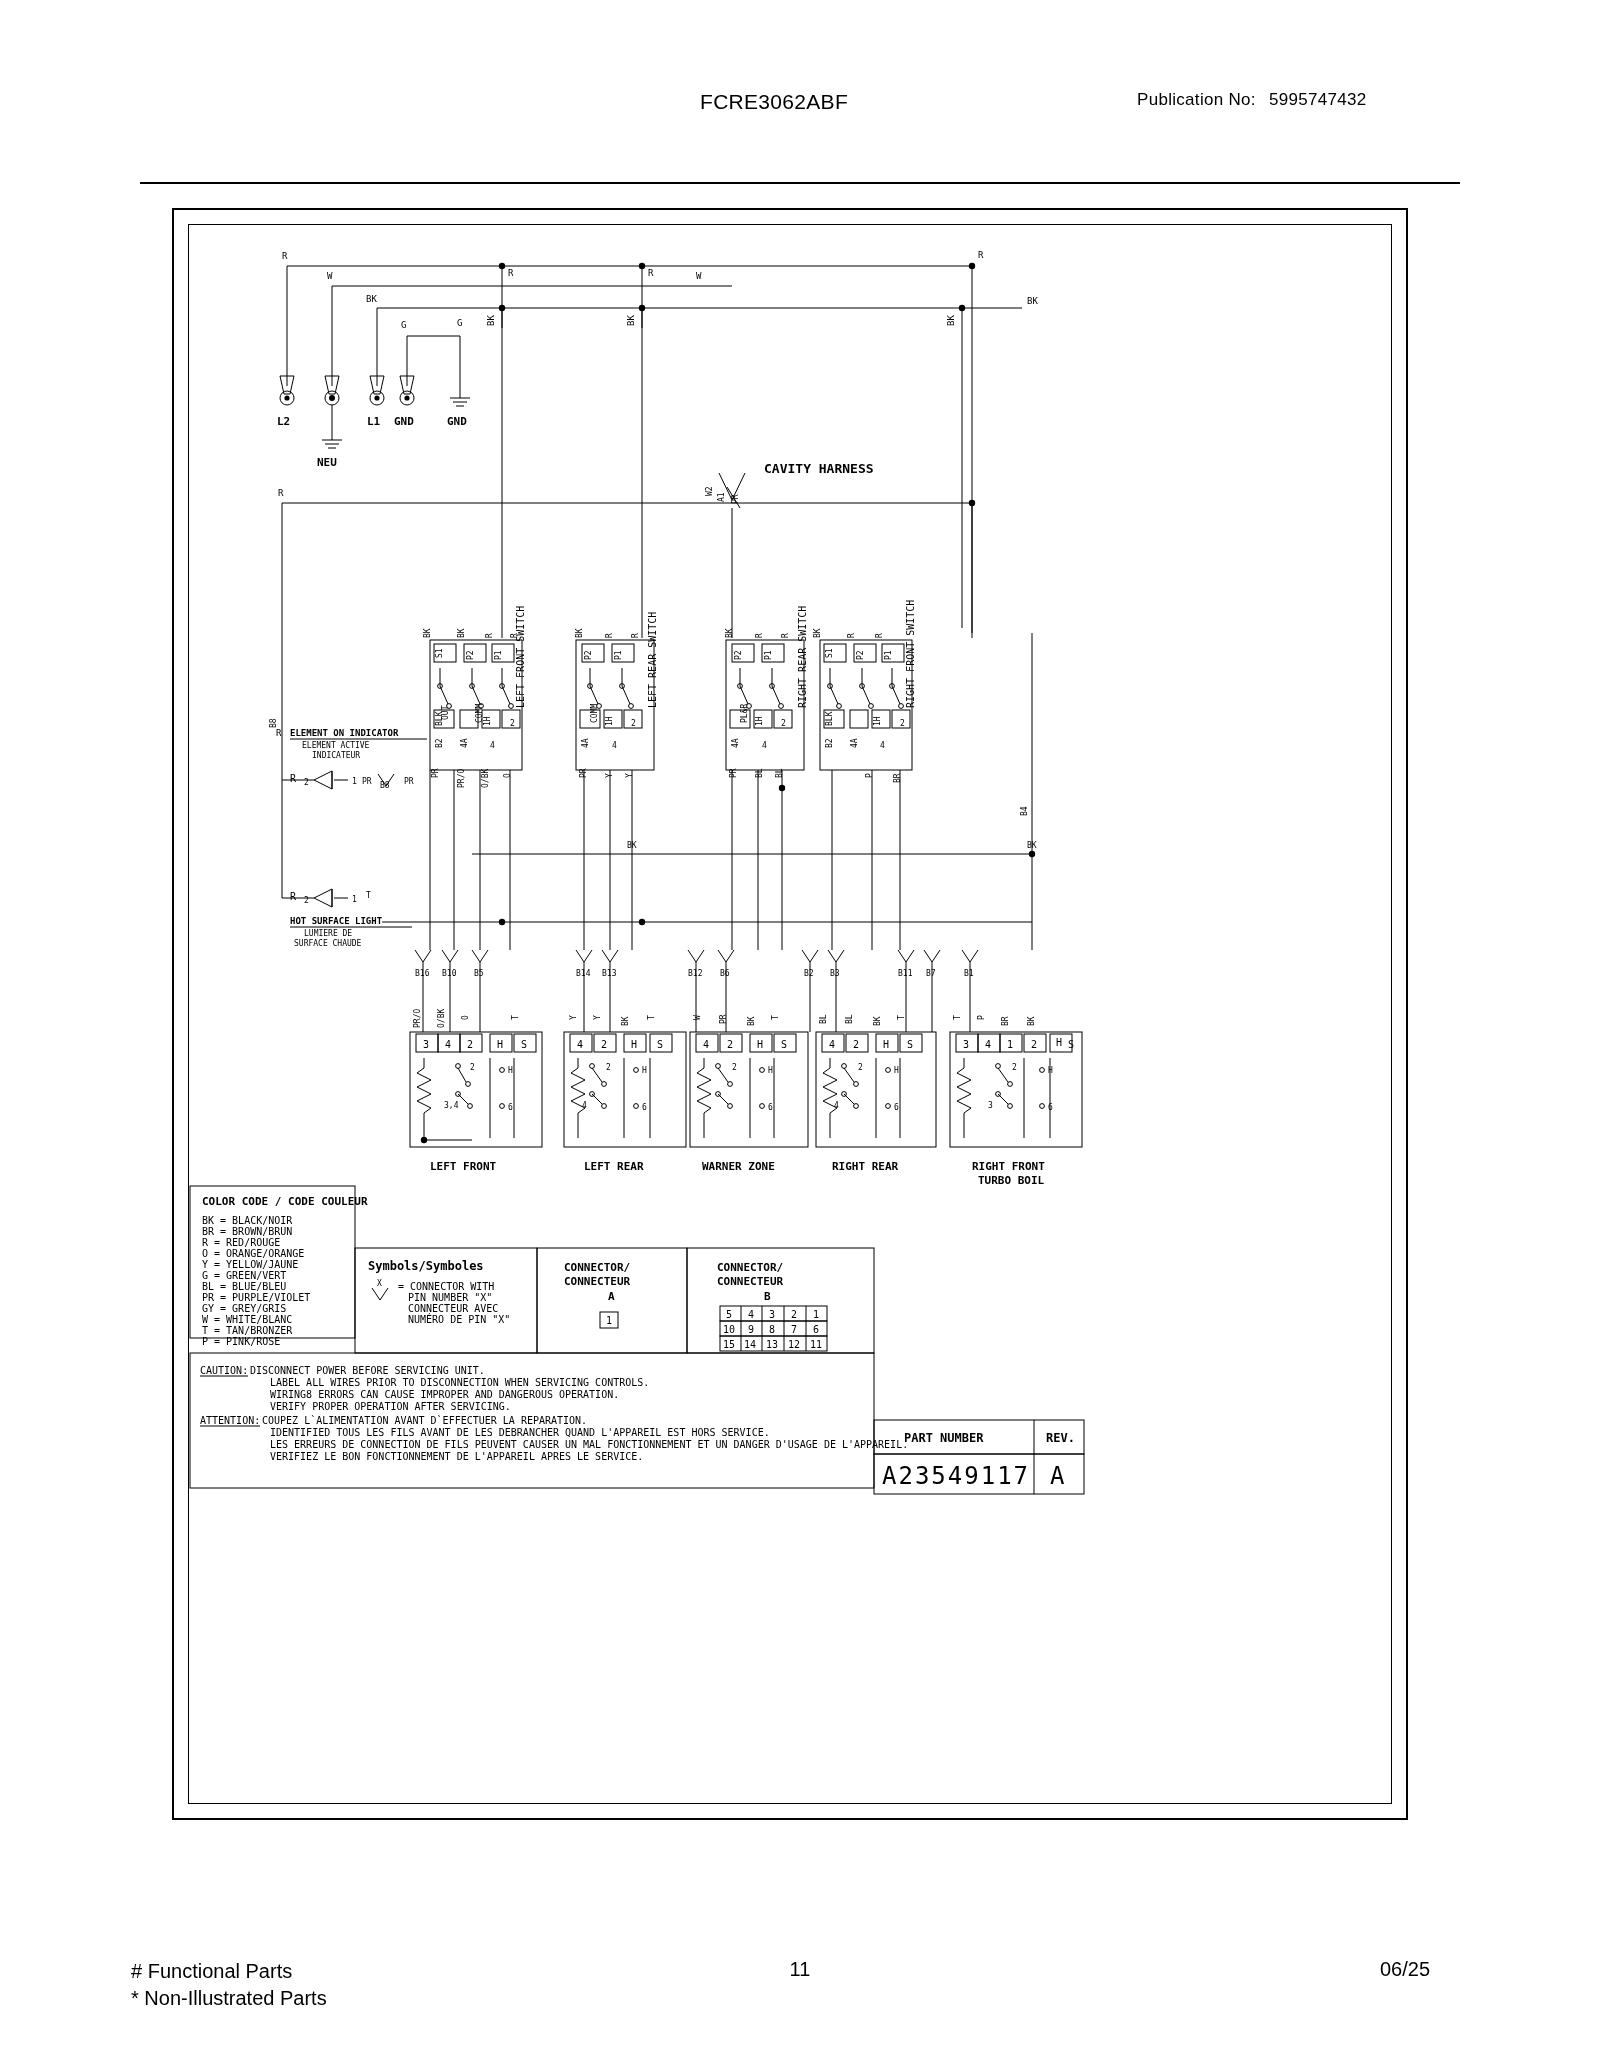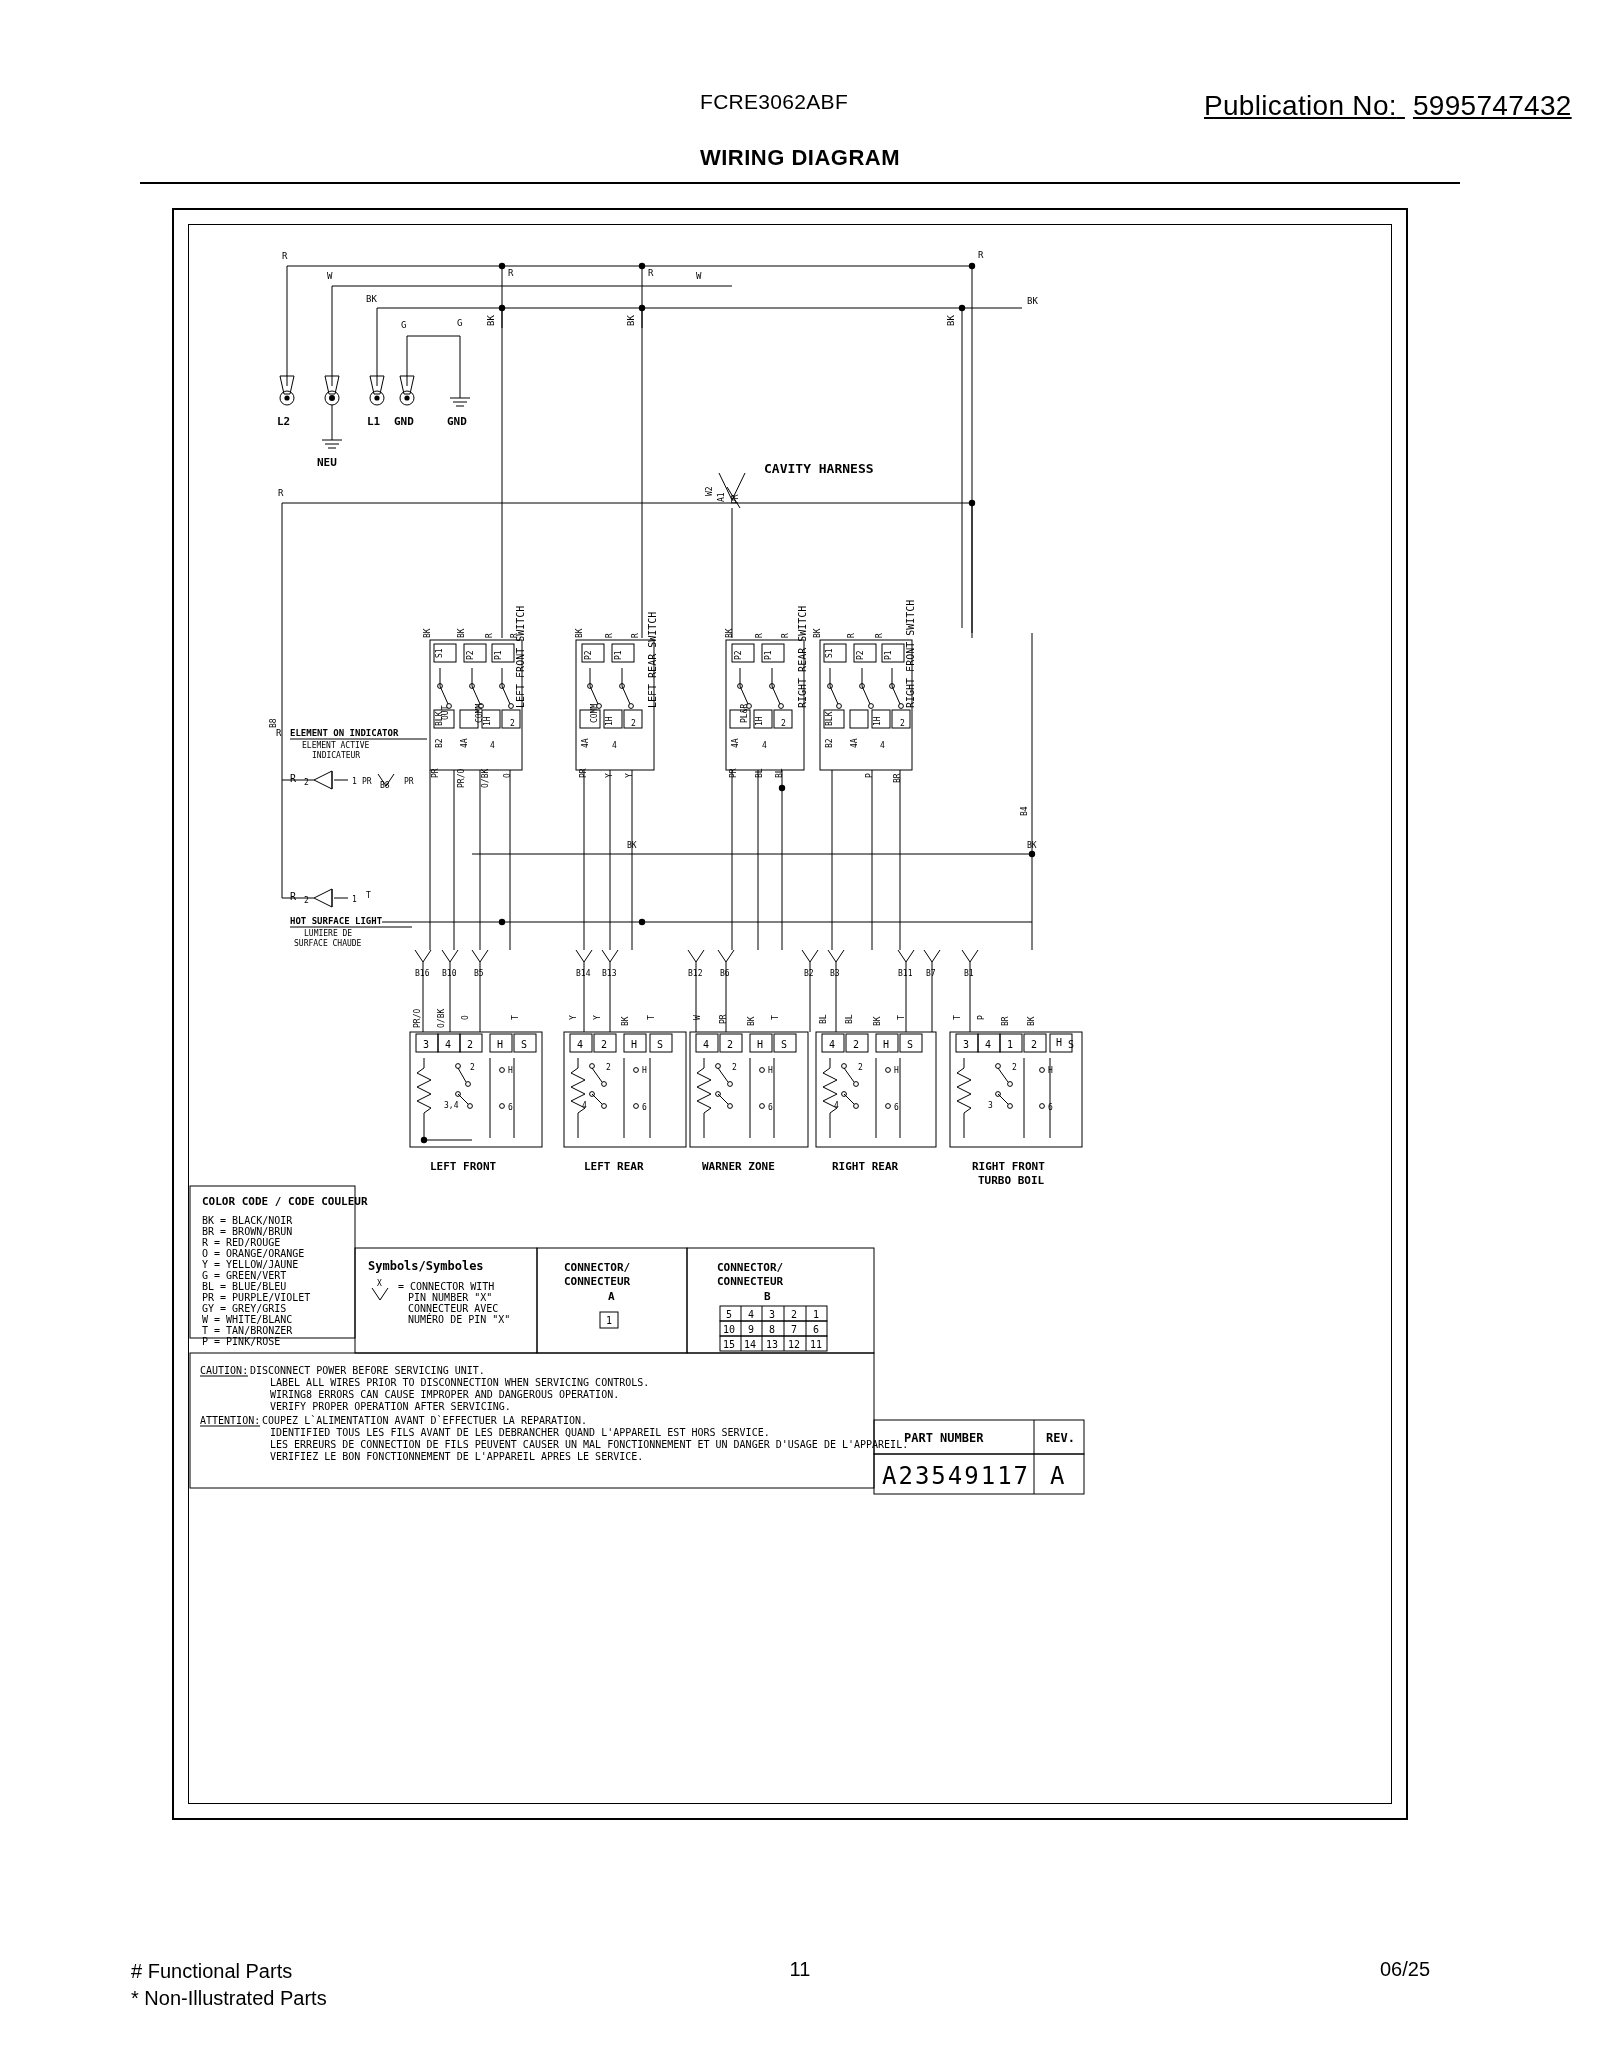--- a/index.html
+++ b/index.html
@@ -23,24 +23,23 @@
   }
   
   .hdr-model {
     position: absolute;
     left: 700px; top: 90px;
     font-size: 21px;
     letter-spacing: .3px;
   }
   .hdr-pub {
     position: absolute;
-    left: 1204px; top: 90px;
-    font-size: 28px;
+    left: 1137px; top: 90px;
+    font-size: 17px;
     letter-spacing: .3px;
-    text-decoration: underline;
   }
   .hdr-title {
     position: absolute;
     left: 0; top: 145px;
     width: 1600px;
     text-align: center;
     font-size: 22px;
     font-weight: bold;
     letter-spacing: .5px;
   }
@@ -105,21 +104,20 @@
 </head>
 <body>
 
 <div class="page">
 
   <div class="hdr-model">FCRE3062ABF</div>
   <div class="hdr-pub">
     <span>Publication No:</span>
     <span style="display:inline-block;width:8px"></span><span>5995747432</span>
   </div>
-  <div class="hdr-title">WIRING DIAGRAM</div>
   <div class="hdr-rule"></div>
 
   <div class="frame-outer">
     <div class="frame-inner"></div>
   </div>
 
   <svg class="diagram" viewBox="0 0 1232 1608">
 
     <g>
 

